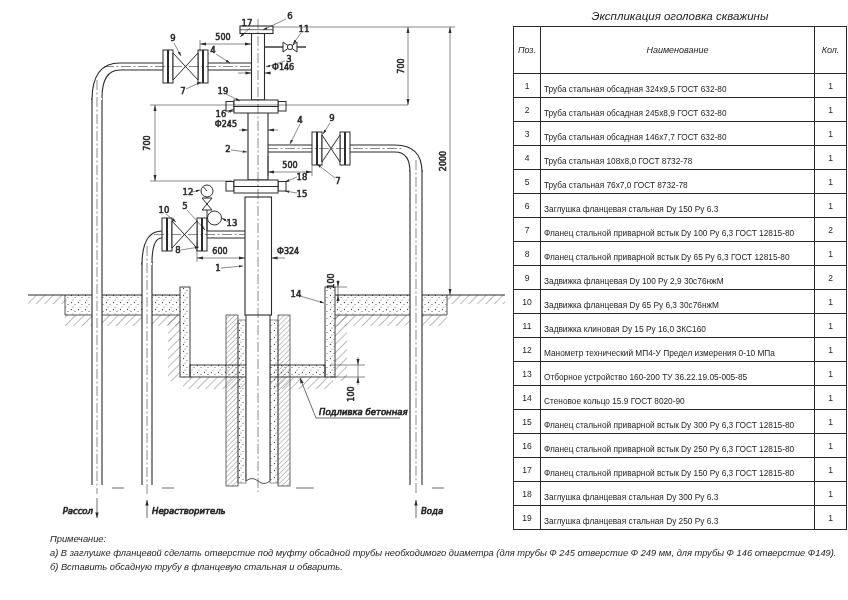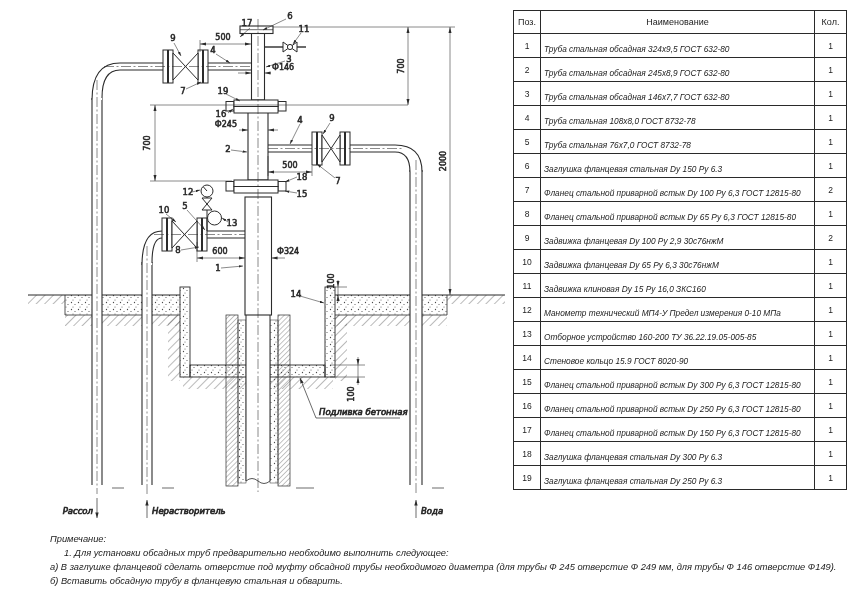--- a/index.html
+++ b/index.html
@@ -12,23 +12,23 @@
   svg text{fill:#1c1c1c;font-family:"DejaVu Sans","Liberation Sans",sans-serif;}
   .t{font-size:8.5px;}
   .dim{font-size:8px;}
   .flow{font-size:8.5px;font-style:italic;}
   .note-lbl{font-size:8.5px;font-style:italic;}
 
   .spec{position:absolute;left:513px;top:10px;width:334px;}
   .spec-title{font-size:11.5px;font-style:italic;text-align:center;margin:0 0 4px 0;font-weight:normal;}
   table.spec-table{border-collapse:collapse;width:100%;table-layout:fixed;}
   table.spec-table th,table.spec-table td{border:1.2px solid #2a2a2a;font-weight:normal;}
-  table.spec-table th{font-size:9px;padding:6px 1px;}
+  table.spec-table th{font-size:9px;font-style:italic;padding:18px 1px;}
   td.c-pos,td.c-qty{text-align:center;font-size:8.5px;vertical-align:middle;}
-  td.c-name{font-size:8.3px;font-style:italic;padding:1px 3px 2px 3px;vertical-align:bottom;line-height:1.15;height:20px;}
+  td.c-name{font-size:8.3px;padding:1px 3px 2px 3px;vertical-align:bottom;line-height:1.15;height:20px;}
   col.pos{width:27px;} col.qty{width:32px;}
 
   .notes{position:absolute;left:30px;top:533px;width:812px;font-size:9.3px;font-style:italic;line-height:1.5;}
   .notes div{white-space:nowrap;overflow:hidden;margin-left:20px;}
   .notes .n1{padding-left:14px;}
 </style>
 </head>
 <body>
 
 <svg class="drawing" width="515" height="535" viewBox="0 0 515 535">
@@ -300,20 +300,21 @@
     <text class="flow" x="93" y="514" text-anchor="end">Рассол</text>
     <text class="flow" x="152" y="514" text-anchor="start">Нерастворитель</text>
     <text class="flow" x="421" y="514" text-anchor="start">Вода</text>
     <line x1="316" y1="418" x2="300" y2="378" marker-end="url(#la)"></line>
     <line x1="316" y1="418" x2="400" y2="418"></line>
     <text class="note-lbl" x="319" y="415" text-anchor="start">Подливка бетонная</text>
   </g>
 </svg>
 
 <div class="spec">
+  <h1 class="spec-title">Экспликация оголовка скважины</h1>
   <table class="spec-table">
     <colgroup>
         <col class="pos">
         <col>
         <col class="qty">
       </colgroup>
     <tbody>
         <tr>
       <th>Поз.</th>
       <th>Наименование</th>
@@ -413,16 +414,15 @@
           <td class="c-pos">19</td>
           <td class="c-name">Заглушка фланцевая стальная Dy 250 Py 6.3</td>
           <td class="c-qty">1</td>
         </tr>
   </tbody>
     </table>
 </div>
 
 <div class="notes">
   <div>Примечание:</div>
-  <div class="n1">1.   Для установки обсадных труб предварительно необходимо выполнить следующее:</div>
   <div>а) В заглушке фланцевой сделать отверстие под муфту обсадной трубы необходимого диаметра (для трубы Ф 245 отверстие Ф 249 мм, для трубы Ф 146 отверстие Ф149).</div>
   <div>б) Вставить обсадную трубу в фланцевую стальная и обварить.</div>
 </div>
 
 </body></html>

